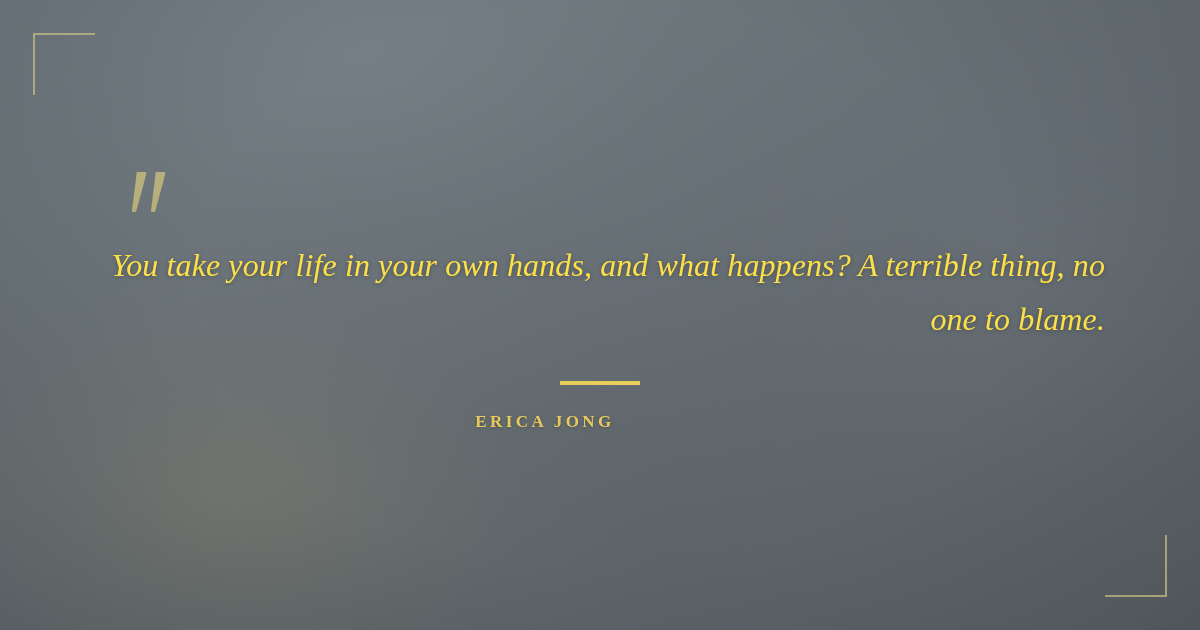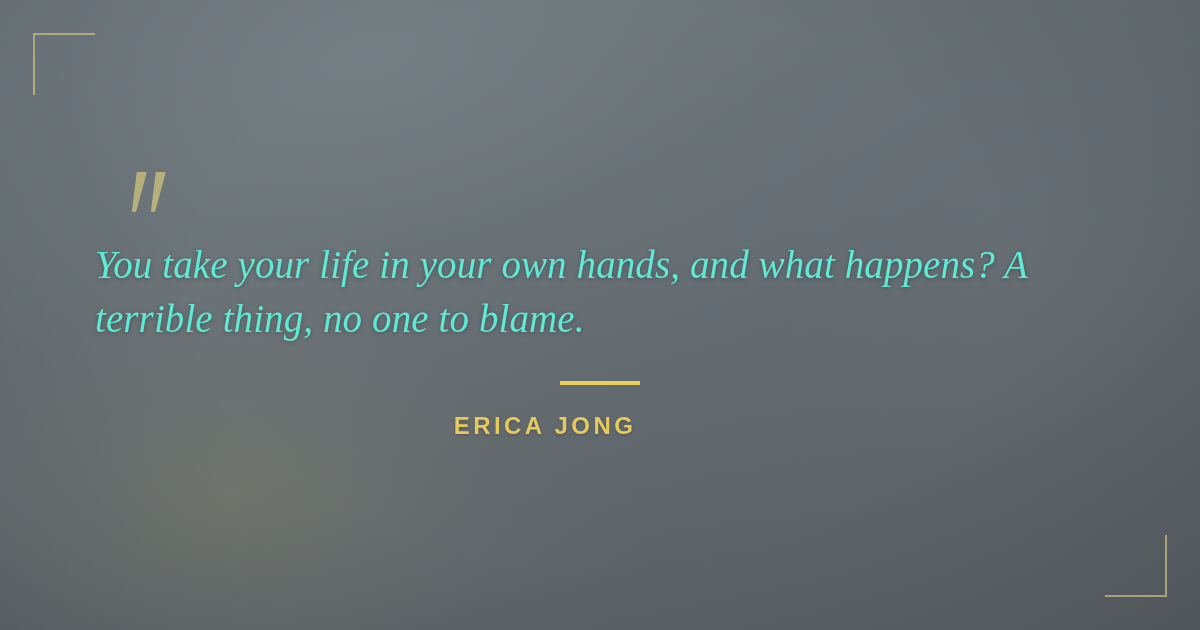--- a/index.html
+++ b/index.html
@@ -100,45 +100,45 @@
     clip-path:polygon(8% 0%, 100% 0%, 72% 100%, 34% 100%);
   }
   .quote-mark .tick-1 { left:6px; }
   .quote-mark .tick-2 { left:25px; }
 
   
   .quote-text {
     position:absolute;
     left:95px; top:238px;
     width:1010px;
-    text-align:left;
+    text-align:right;
     font-family:"Liberation Serif", "DejaVu Serif", serif;
     font-style:italic;
-    font-size:39px;
+    font-size:32px;
     line-height:54px;
-    color:#5eead4;
+    color:#fde047;
     text-shadow:0 1px 4px rgba(28,32,36,0.38);
     letter-spacing:0.1px;
   }
 
   
   .divider {
     position:absolute;
     left:560px; top:381px;
     width:80px; height:4px;
     background:#e9ce5c;
   }
 
   
   .attribution {
     position:absolute;
     left:0; top:412px; width:1090px;
     text-align:center;
-    font-family:Liberation Sans, sans-serif;
-    font-size:24px;
+    font-family:Liberation Serif, serif;
+    font-size:17px;
     font-weight:700;
     letter-spacing:3.4px;
     color:#e8c95b;
     text-shadow:0 1px 3px rgba(28,32,36,0.30);
   }
 </style>
 </head>
 <body>
 
 <div id="canvas">

